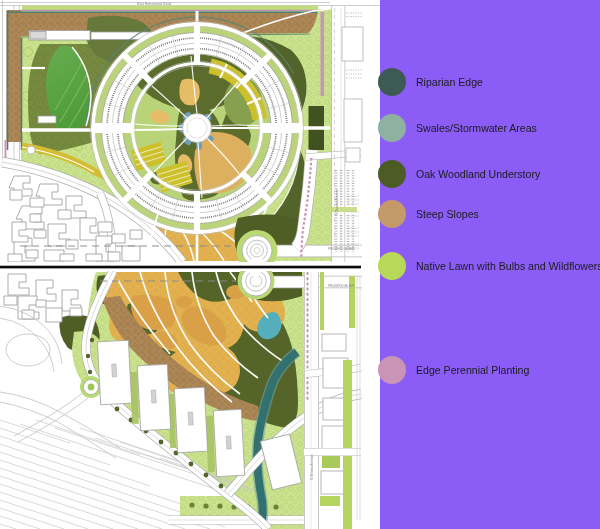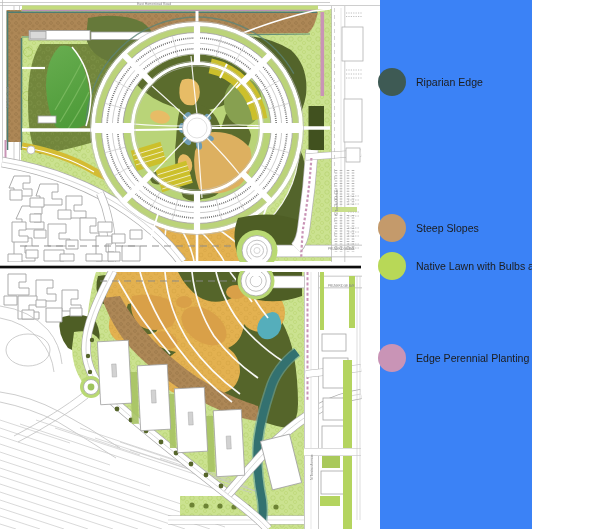--- a/index.html
+++ b/index.html
@@ -1,16 +1,16 @@
 <!DOCTYPE html>
 <html><head>
 <meta charset="utf-8">
 <style>
   html,body{margin:0;padding:0;background:#fff;}
-  #page{position:relative;width:532px;height:529px;background:#3b82f6;overflow:hidden;
+  #page{position:relative;width:600px;height:529px;background:#8b5cf6;overflow:hidden;
         font-family:"Liberation Sans", sans-serif;}
   #map{position:absolute;left:0;top:0;}
   .leg{position:absolute;left:378px;width:222px;height:29px;}
   .leg .sw{position:absolute;left:0;top:0;width:28px;height:28px;border-radius:14px;}
   .leg .tx{position:absolute;left:38px;top:50%;transform:translateY(-54%) scaleX(0.895);
            transform-origin:left center;
            font-size:11.8px;color:#1c1c1c;white-space:nowrap;}
 </style>
 </head>
 <body>
@@ -689,32 +689,40 @@
 <text x="328" y="286.5" font-family="Liberation Sans, sans-serif" font-size="3" fill="#8a8a8a">PRUNERIDGE AVE</text>
 
 <text x="0" y="0" font-family="Liberation Sans, sans-serif" font-size="3.4" fill="#8a8a8a" transform="translate(313,480) rotate(-90)">N Tantau Avenue</text>
 </svg>
 
 <div class="leg" style="top:68px">
       <span class="sw" style="background:#3e5a54"></span>
       <span class="tx">Riparian Edge</span>
     </div>
 
-
-
-<div class="leg" style="top:214px">
+<div class="leg" style="top:114px">
+      <span class="sw" style="background:#8db2a1"></span>
+      <span class="tx">Swales/Stormwater Areas</span>
+    </div>
+
+<div class="leg" style="top:160px">
+      <span class="sw" style="background:#4d5c24"></span>
+      <span class="tx">Oak Woodland Understory</span>
+    </div>
+
+<div class="leg" style="top:200px">
       <span class="sw" style="background:#c49a6b"></span>
       <span class="tx">Steep Slopes</span>
     </div>
 
 <div class="leg" style="top:252px">
       <span class="sw" style="background:#b8d857"></span>
       <span class="tx">Native Lawn with Bulbs and Wildflowers</span>
     </div>
 
 
-<div class="leg" style="top:344px">
+<div class="leg" style="top:356px">
       <span class="sw" style="background:#c994b6"></span>
       <span class="tx">Edge Perennial Planting</span>
     </div>
 
 
 </div>
 
 </body></html>

